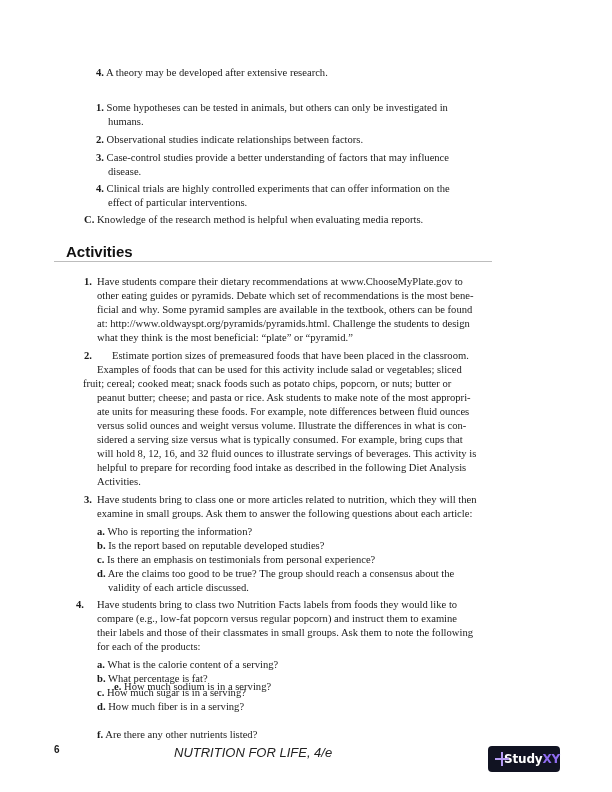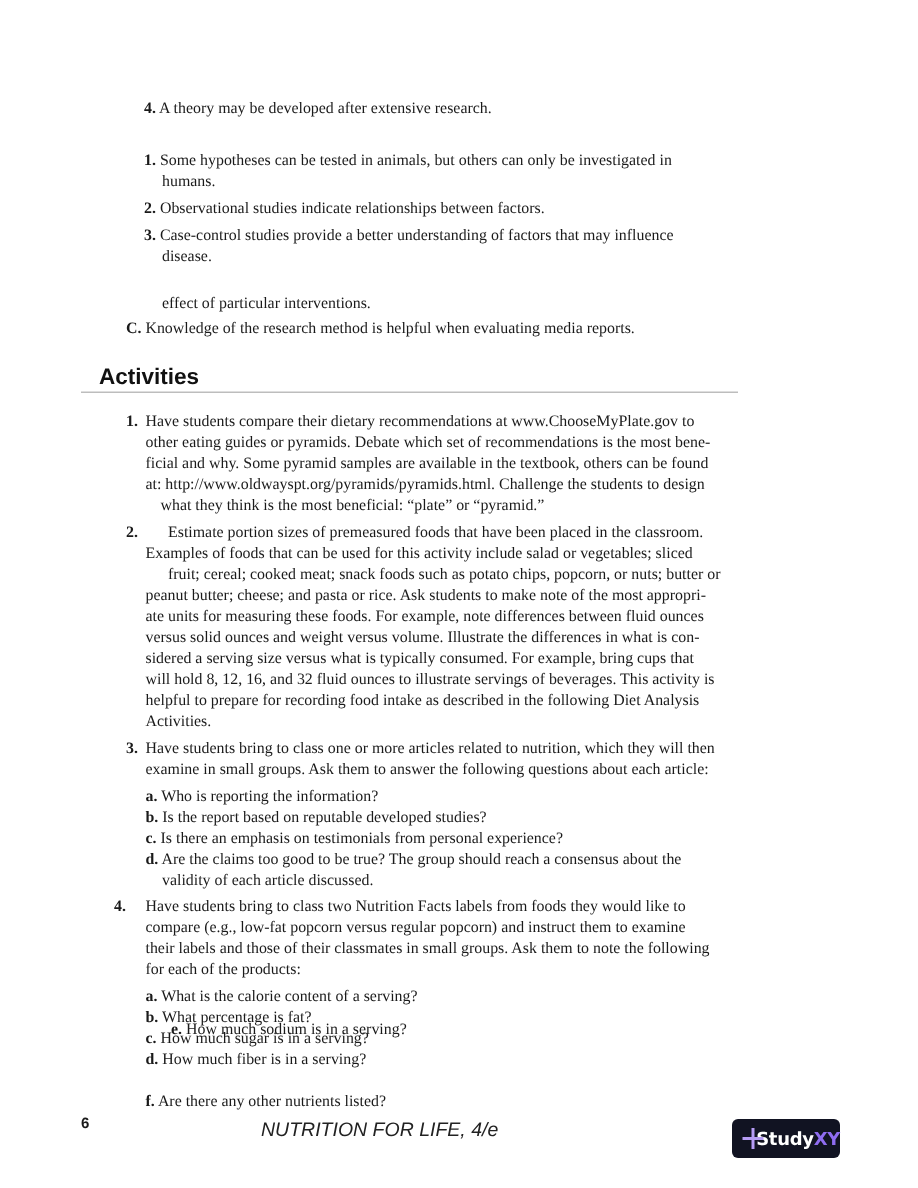--- a/index.html
+++ b/index.html
@@ -44,44 +44,48 @@
     <span class="num">2.</span>
     <span>Observational studies indicate relationships between factors.</span>
   </div>
 
   <div class="line" style="left:96px;top:151px;">
     <span class="num">3.</span>
     <span>Case-control studies provide a better understanding of factors that may influence</span>
   </div>
   <div class="line" style="left:108px;top:165px;">disease.</div>
 
+  <div class="line" style="left:96px;top:182px;">
+    <span class="num">4.</span>
+    <span>Clinical trials are highly controlled experiments that can offer information on the</span>
+  </div>
   <div class="line" style="left:108px;top:196px;">effect of particular interventions.</div>
 
   <div class="line" style="left:84px;top:213px;">
     <span class="num">C.</span>
     <span>Knowledge of the research method is helpful when evaluating media reports.</span>
   </div>
 
   <div class="heading">Activities</div>
   <div class="rule"></div>
 
   <div>
     <div class="line" style="left:84px;top:275px;"><span class="num">1.</span></div>
     <div class="line" style="left:97px;top:275px;">Have students compare their dietary recommendations at www.ChooseMyPlate.gov to</div>
     <div class="line" style="left:97px;top:289px;">other eating guides or pyramids. Debate which set of recommendations is the most bene-</div>
     <div class="line" style="left:97px;top:303px;">ficial and why. Some pyramid samples are available in the textbook, others can be found</div>
     <div class="line" style="left:97px;top:317px;">at: http://www.oldwayspt.org/pyramids/pyramids.html. Challenge the students to design</div>
-    <div class="line" style="left:107px;top:331px;">what they think is the most beneficial: “plate” or “pyramid.”</div>
+    <div class="line" style="left:97px;top:331px;">what they think is the most beneficial: “plate” or “pyramid.”</div>
   </div>
 
   <div>
     <div class="line" style="left:84px;top:349px;"><span class="num">2.</span></div>
     <div class="line" style="left:112px;top:349px;">Estimate portion sizes of premeasured foods that have been placed in the classroom.</div>
     <div class="line" style="left:97px;top:363px;">Examples of foods that can be used for this activity include salad or vegetables; sliced</div>
-    <div class="line" style="left:112px;top:377px;text-align:center;">fruit; cereal; cooked meat; snack foods such as potato chips, popcorn, or nuts; butter or</div>
+    <div class="line" style="left:83px;top:377px;text-align:center;">fruit; cereal; cooked meat; snack foods such as potato chips, popcorn, or nuts; butter or</div>
     <div class="line" style="left:97px;top:391px;">peanut butter; cheese; and pasta or rice. Ask students to make note of the most appropri-</div>
     <div class="line" style="left:97px;top:405px;">ate units for measuring these foods. For example, note differences between fluid ounces</div>
     <div class="line" style="left:97px;top:419px;">versus solid ounces and weight versus volume. Illustrate the differences in what is con-</div>
     <div class="line" style="left:97px;top:433px;">sidered a serving size versus what is typically consumed. For example, bring cups that</div>
     <div class="line" style="left:97px;top:447px;">will hold 8, 12, 16, and 32 fluid ounces to illustrate servings of beverages. This activity is</div>
     <div class="line" style="left:97px;top:461px;">helpful to prepare for recording food intake as described in the following Diet Analysis</div>
     <div class="line" style="left:97px;top:475px;">Activities.</div>
   </div>
 
   <div>

